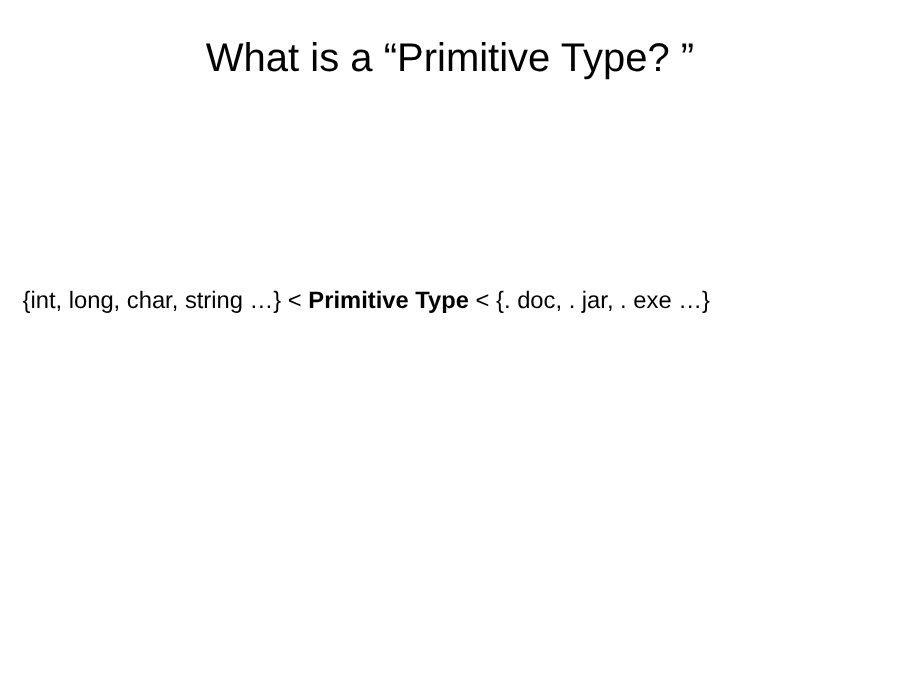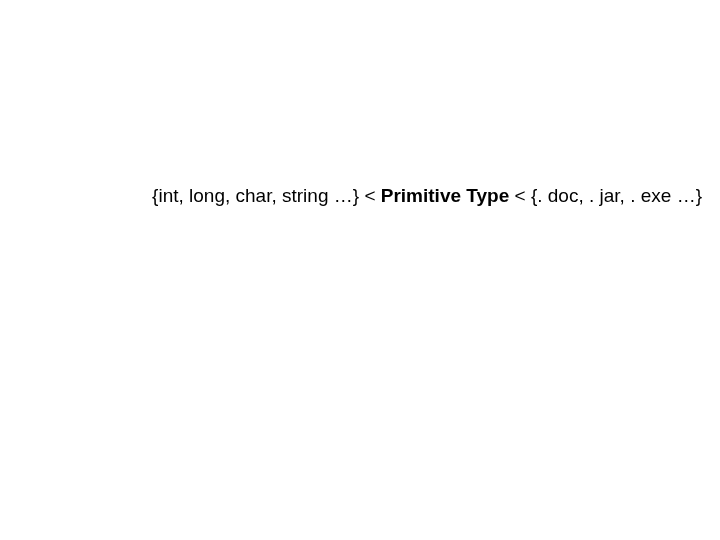--- a/index.html
+++ b/index.html
@@ -29,26 +29,26 @@
       margin-left: 40px;
       margin-right: 40px;
     }
     .body-line {
       font-size: 19px;
       color: #000000;
       margin-top: 165px;
       padding-left: 8px;
       padding-right: 8px;
       white-space: nowrap;
-      text-align: right;
     }
     .bold {
       font-weight: bold;
     }
   </style>
 </head>
 <body>
 
 <div class="slide">
+  <h1 class="title">What is a “Primitive Type? ”</h1>
   <div class="body-line">
     <span>{int, long, char, string …} &lt; </span><span class="bold">Primitive Type</span><span> &lt; {. doc, . jar, . exe …}</span>
   </div>
 </div>
 
 </body></html>

